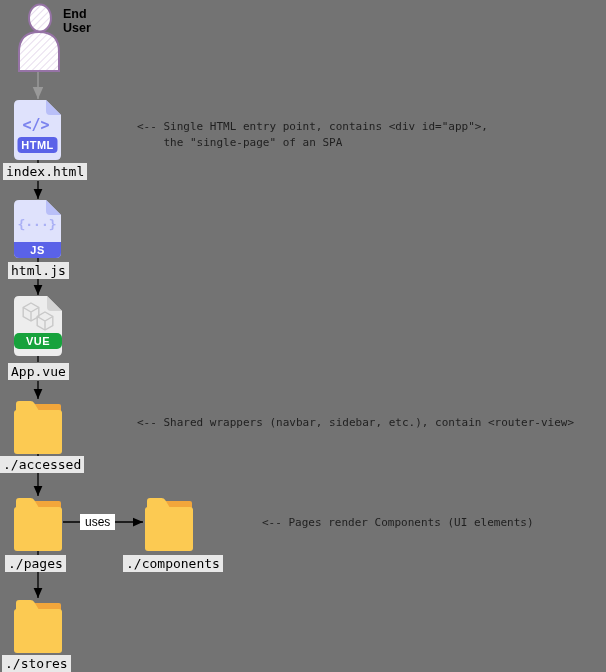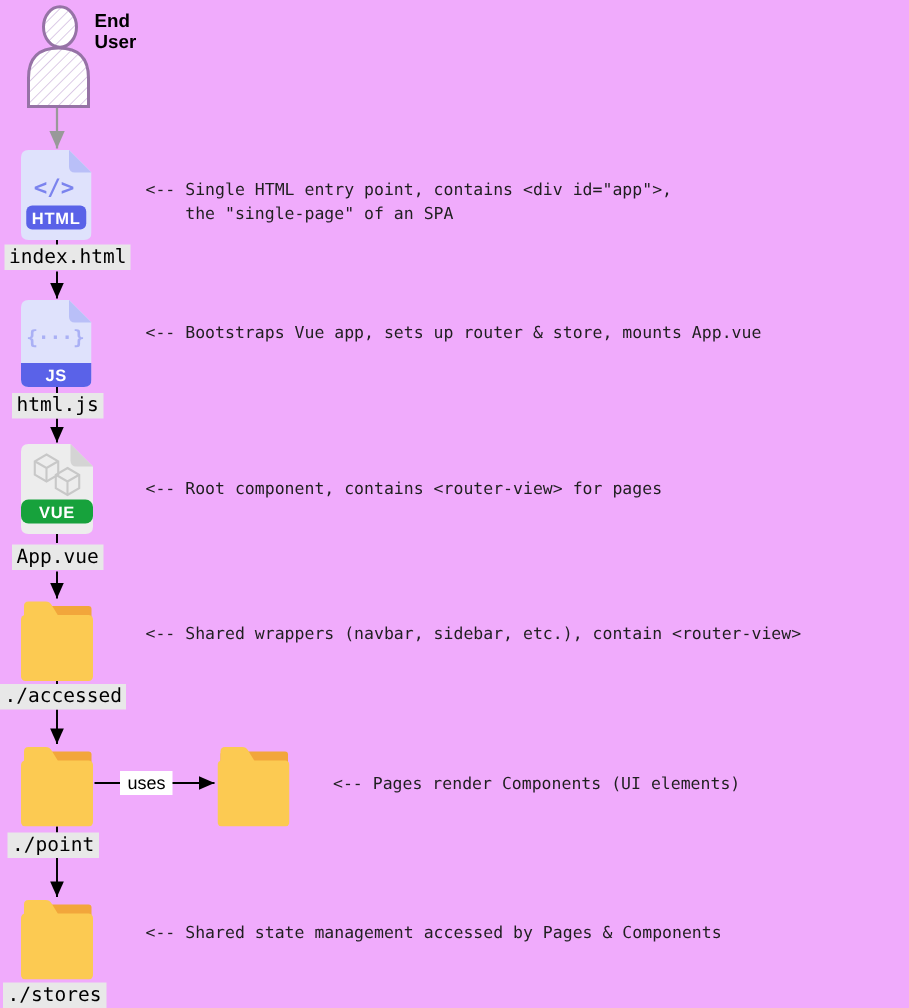--- a/index.html
+++ b/index.html
@@ -1,30 +1,31 @@
 <!DOCTYPE html>
 <html><head>
 <meta charset="utf-8">
 <style>
   html,body{margin:0;padding:0;background:#fff;}
   #canvas{
-    position:relative;width:606px;height:672px;background:#f0abfc;
+    position:relative;width:606px;height:672px;background:#737373;
     font-family:"DejaVu Sans Mono",monospace;overflow:hidden;
   }
   #arrows{position:absolute;left:0;top:0;z-index:1;pointer-events:none;}
   .icon{position:absolute;z-index:2;}
   .node-label{
     position:absolute;z-index:3;
     font:13px/15px "DejaVu Sans Mono",monospace;color:#000;
     background:#e8e8e8;padding:1px 3px;white-space:nowrap;
   }
   .annot{
     position:absolute;z-index:2;
     font:11px/16px "DejaVu Sans Mono",monospace;color:#1f1f1f;
     white-space:pre;
+    margin-left:40px;
   }
   .actor-label{
     position:absolute;left:63px;top:7px;z-index:2;
     font:bold 12.5px/14px "Liberation Sans",sans-serif;color:#000;white-space:pre;
   }
   .uses-label{
     position:absolute;left:80px;top:514px;z-index:3;
     font:12px/16px "Liberation Sans",sans-serif;color:#000;
     background:#ffffff;padding:0 5px;
   }
@@ -84,61 +85,59 @@
     the "single-page" of an SPA</div>
 
   <svg class="icon" style="left:14px;top:200px" width="47" height="58" viewBox="0 0 47 58">
     <path d="M5 0 L32 0 L47 15 L47 53 Q47 58 42 58 L5 58 Q0 58 0 53 L0 5 Q0 0 5 0 Z" fill="#dfe2fc"></path>
     <path d="M32 0 L47 15 L36 15 Q32 15 32 11 Z" fill="#b9bff8"></path>
     <text class="glyph" x="23" y="29" text-anchor="middle" font-size="13" fill="#aab0f5">{···}</text>
     <path d="M0 42 L47 42 L47 53 Q47 58 42 58 L5 58 Q0 58 0 53 Z" fill="#5a62e8"></path>
     <text class="badge" x="23.5" y="54" text-anchor="middle">JS</text>
   </svg>
   <div class="node-label" style="left:8px;top:262px">html.js</div>
-  <div class="annot" style="left:97px;top:214px">&lt;-- Bootstraps Vue app, sets up router &amp; store, mounts App.vue</div>
 
   <svg class="icon" style="left:14px;top:296px" width="48" height="60" viewBox="0 0 48 60">
     <path d="M5 0 L33 0 L48 15 L48 55 Q48 60 43 60 L5 60 Q0 60 0 55 L0 5 Q0 0 5 0 Z" fill="#ededed"></path>
     <path d="M33 0 L48 15 L37 15 Q33 15 33 11 Z" fill="#d4d4d4"></path>
     <g stroke="#c8c8c8" stroke-width="1.4" fill="none">
       <path d="M17 7 L24.8 11.5 L24.8 20.5 L17 25 L9.2 20.5 L9.2 11.5 Z"></path>
       <path d="M9.2 11.5 L17 16 L24.8 11.5 M17 16 L17 25"></path>
       <path d="M31 16 L38.8 20.5 L38.8 29.5 L31 34 L23.2 29.5 L23.2 20.5 Z"></path>
       <path d="M23.2 20.5 L31 25 L38.8 20.5 M31 25 L31 34"></path>
     </g>
     <rect x="0" y="37" width="48" height="16" rx="5" fill="#17a23c"></rect>
     <text class="badge" x="24" y="49" text-anchor="middle">VUE</text>
   </svg>
   <div class="node-label" style="left:8px;top:363px">App.vue</div>
-  <div class="annot" style="left:97px;top:318px">&lt;-- Root component, contains &lt;router-view&gt; for pages</div>
 
   <svg class="icon" style="left:14px;top:400px" width="48" height="54" viewBox="0 0 48 54">
     <rect x="2" y="4" width="45" height="12" rx="2" fill="#f2a63b"></rect>
     <path d="M2 12 L2 4 Q2 1 5 1 L16.5 1 Q19 1 20.2 3 L24.5 10 L24.5 12 Z" fill="#fcca52"></path>
     <rect x="0" y="10" width="48" height="44" rx="3" fill="#fcca52"></rect>
   </svg>
   <div class="node-label" style="left:0px;top:456px">./accessed</div>
   <div class="annot" style="left:97px;top:415px">&lt;-- Shared wrappers (navbar, sidebar, etc.), contain &lt;router-view&gt;</div>
 
   <svg class="icon" style="left:14px;top:497px" width="48" height="54" viewBox="0 0 48 54">
     <rect x="2" y="4" width="45" height="12" rx="2" fill="#f2a63b"></rect>
     <path d="M2 12 L2 4 Q2 1 5 1 L16.5 1 Q19 1 20.2 3 L24.5 10 L24.5 12 Z" fill="#fcca52"></path>
     <rect x="0" y="10" width="48" height="44" rx="3" fill="#fcca52"></rect>
   </svg>
-  <div class="node-label" style="left:5px;top:555px">./point</div>
+  <div class="node-label" style="left:5px;top:555px">./pages</div>
   <div class="uses-label">uses</div>
 
   <svg class="icon" style="left:145px;top:497px" width="48" height="54" viewBox="0 0 48 54">
     <rect x="2" y="4" width="45" height="12" rx="2" fill="#f2a63b"></rect>
     <path d="M2 12 L2 4 Q2 1 5 1 L16.5 1 Q19 1 20.2 3 L24.5 10 L24.5 12 Z" fill="#fcca52"></path>
     <rect x="0" y="10" width="48" height="44" rx="3" fill="#fcca52"></rect>
   </svg>
+  <div class="node-label" style="left:123px;top:555px">./components</div>
   <div class="annot" style="left:222px;top:515px">&lt;-- Pages render Components (UI elements)</div>
 
   <svg class="icon" style="left:14px;top:599px" width="48" height="54" viewBox="0 0 48 54">
     <rect x="2" y="4" width="45" height="12" rx="2" fill="#f2a63b"></rect>
     <path d="M2 12 L2 4 Q2 1 5 1 L16.5 1 Q19 1 20.2 3 L24.5 10 L24.5 12 Z" fill="#fcca52"></path>
     <rect x="0" y="10" width="48" height="44" rx="3" fill="#fcca52"></rect>
   </svg>
   <div class="node-label" style="left:2px;top:655px">./stores</div>
-  <div class="annot" style="left:97px;top:614px">&lt;-- Shared state management accessed by Pages &amp; Components</div>
 
 </div>
 
 </body></html>

